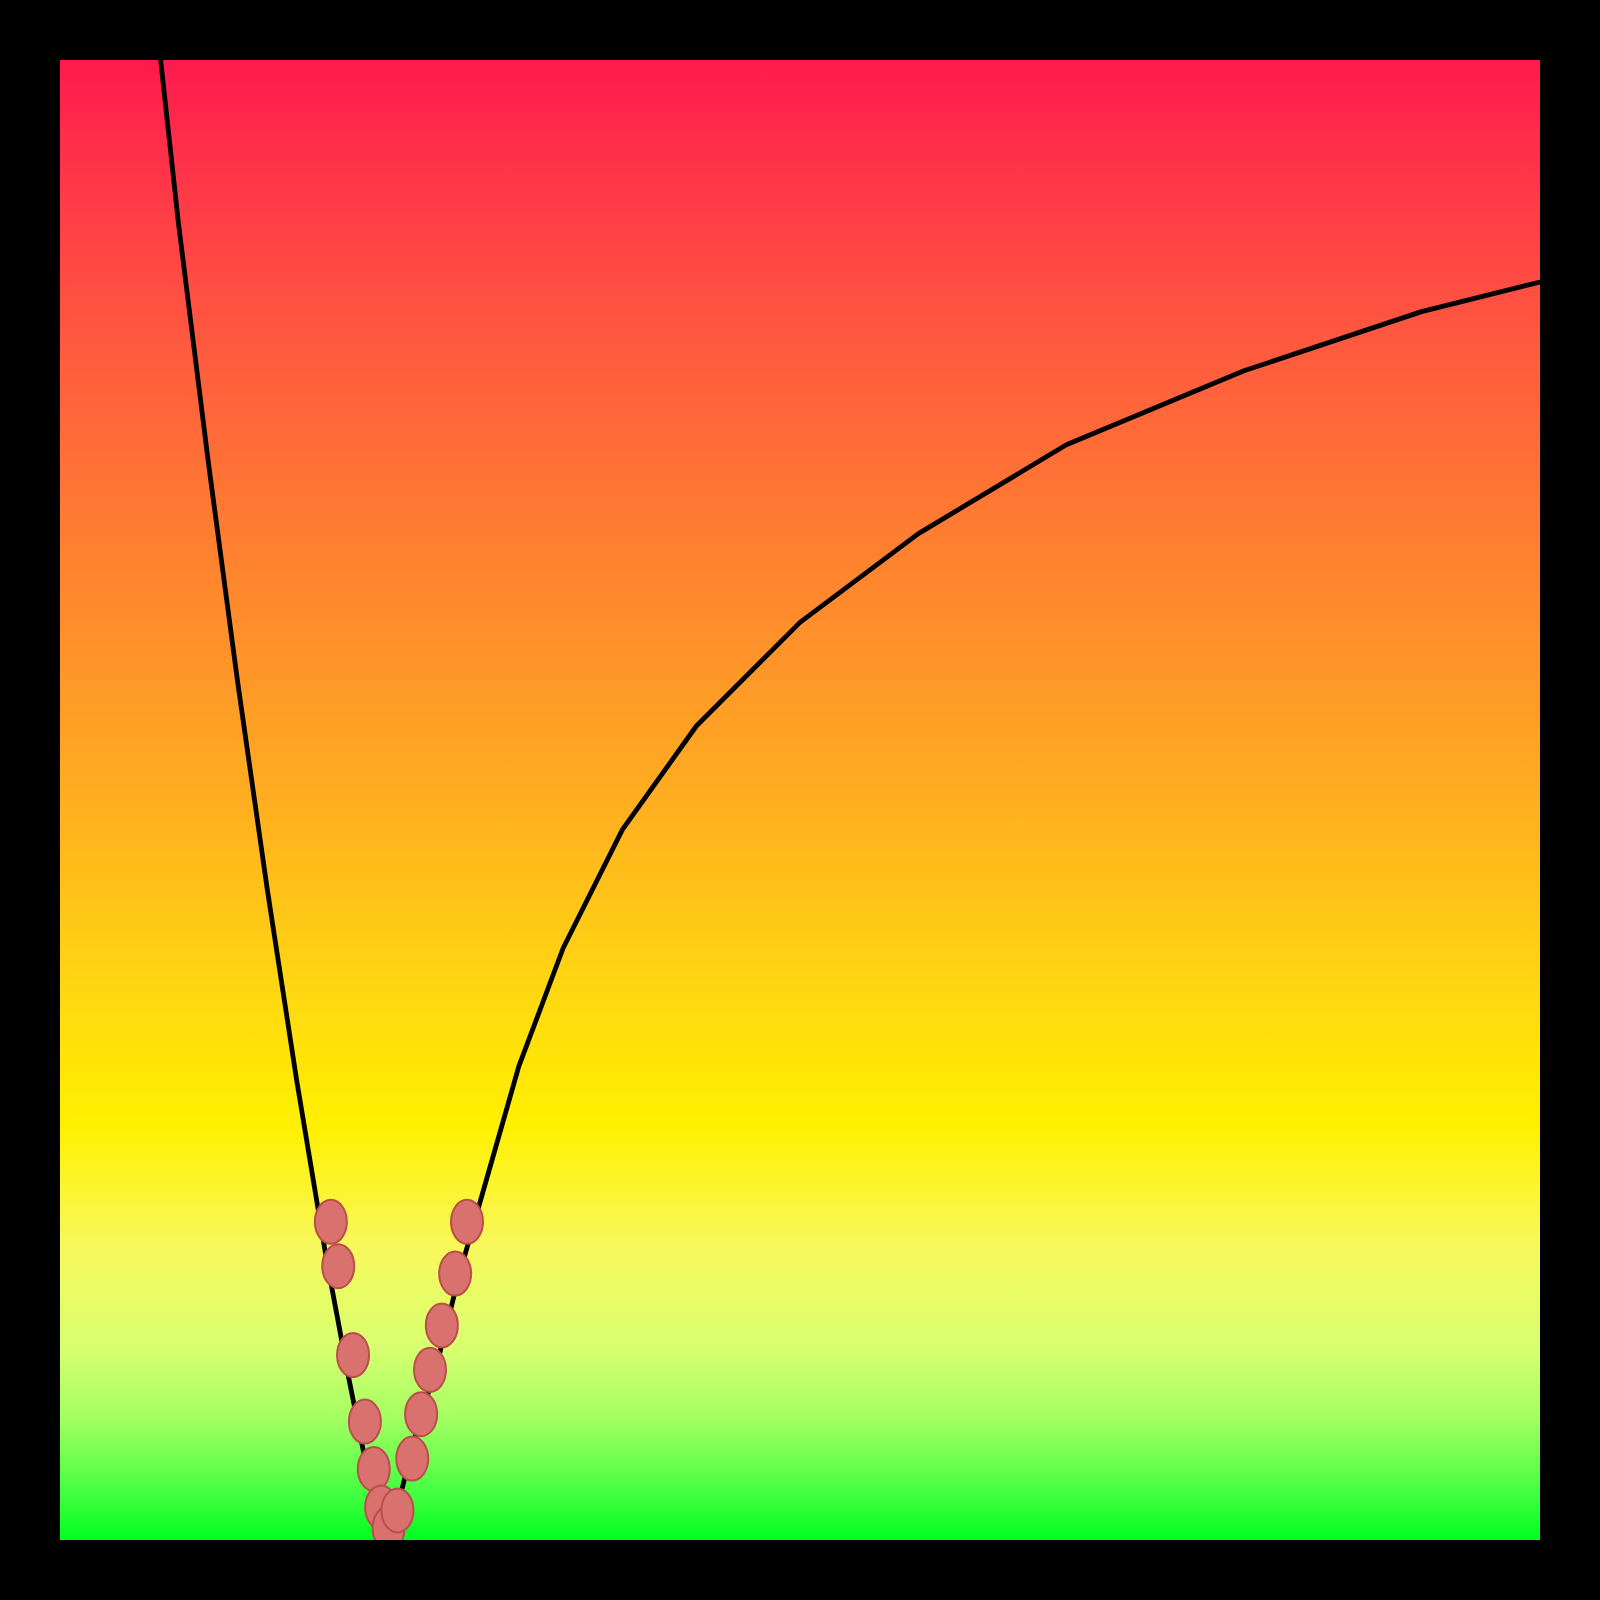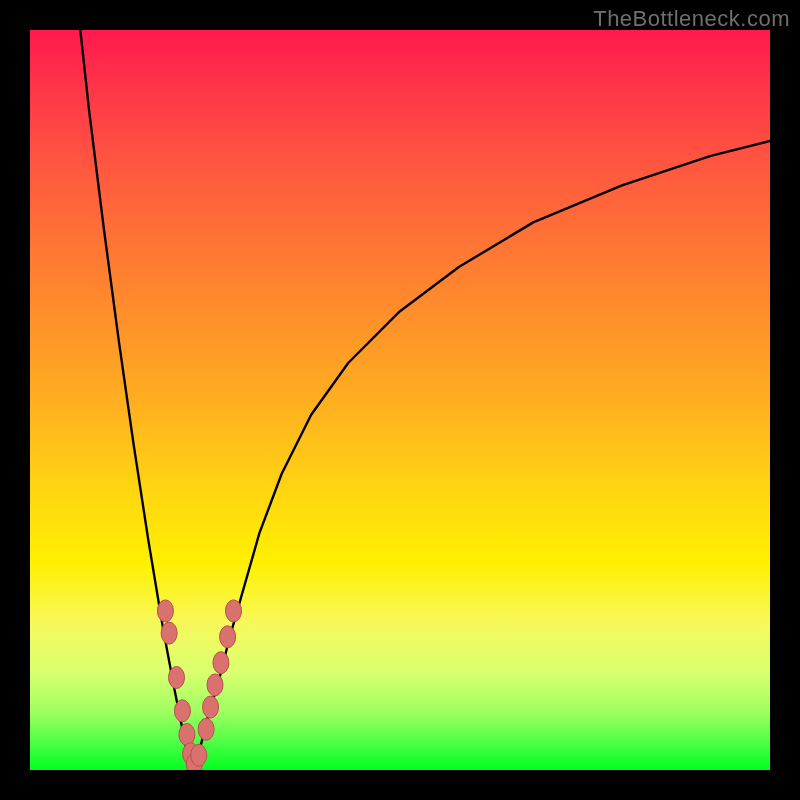--- a/index.html
+++ b/index.html
@@ -79,14 +79,13 @@
           <ellipse cx="168.72" cy="725.20" rx="8" ry="11" fill="#d9716e" stroke="#bb4e4b" stroke-width="1"></ellipse>
           <ellipse cx="176.12" cy="699.30" rx="8" ry="11" fill="#d9716e" stroke="#bb4e4b" stroke-width="1"></ellipse>
           <ellipse cx="180.56" cy="677.10" rx="8" ry="11" fill="#d9716e" stroke="#bb4e4b" stroke-width="1"></ellipse>
           <ellipse cx="185.00" cy="654.90" rx="8" ry="11" fill="#d9716e" stroke="#bb4e4b" stroke-width="1"></ellipse>
           <ellipse cx="190.92" cy="632.70" rx="8" ry="11" fill="#d9716e" stroke="#bb4e4b" stroke-width="1"></ellipse>
           <ellipse cx="197.58" cy="606.80" rx="8" ry="11" fill="#d9716e" stroke="#bb4e4b" stroke-width="1"></ellipse>
           <ellipse cx="203.50" cy="580.90" rx="8" ry="11" fill="#d9716e" stroke="#bb4e4b" stroke-width="1"></ellipse>
         </g>
     </svg>
   </div>
-  <div class="watermark">TheBottleneck.com</div>
 </div>
 
 </body></html>

